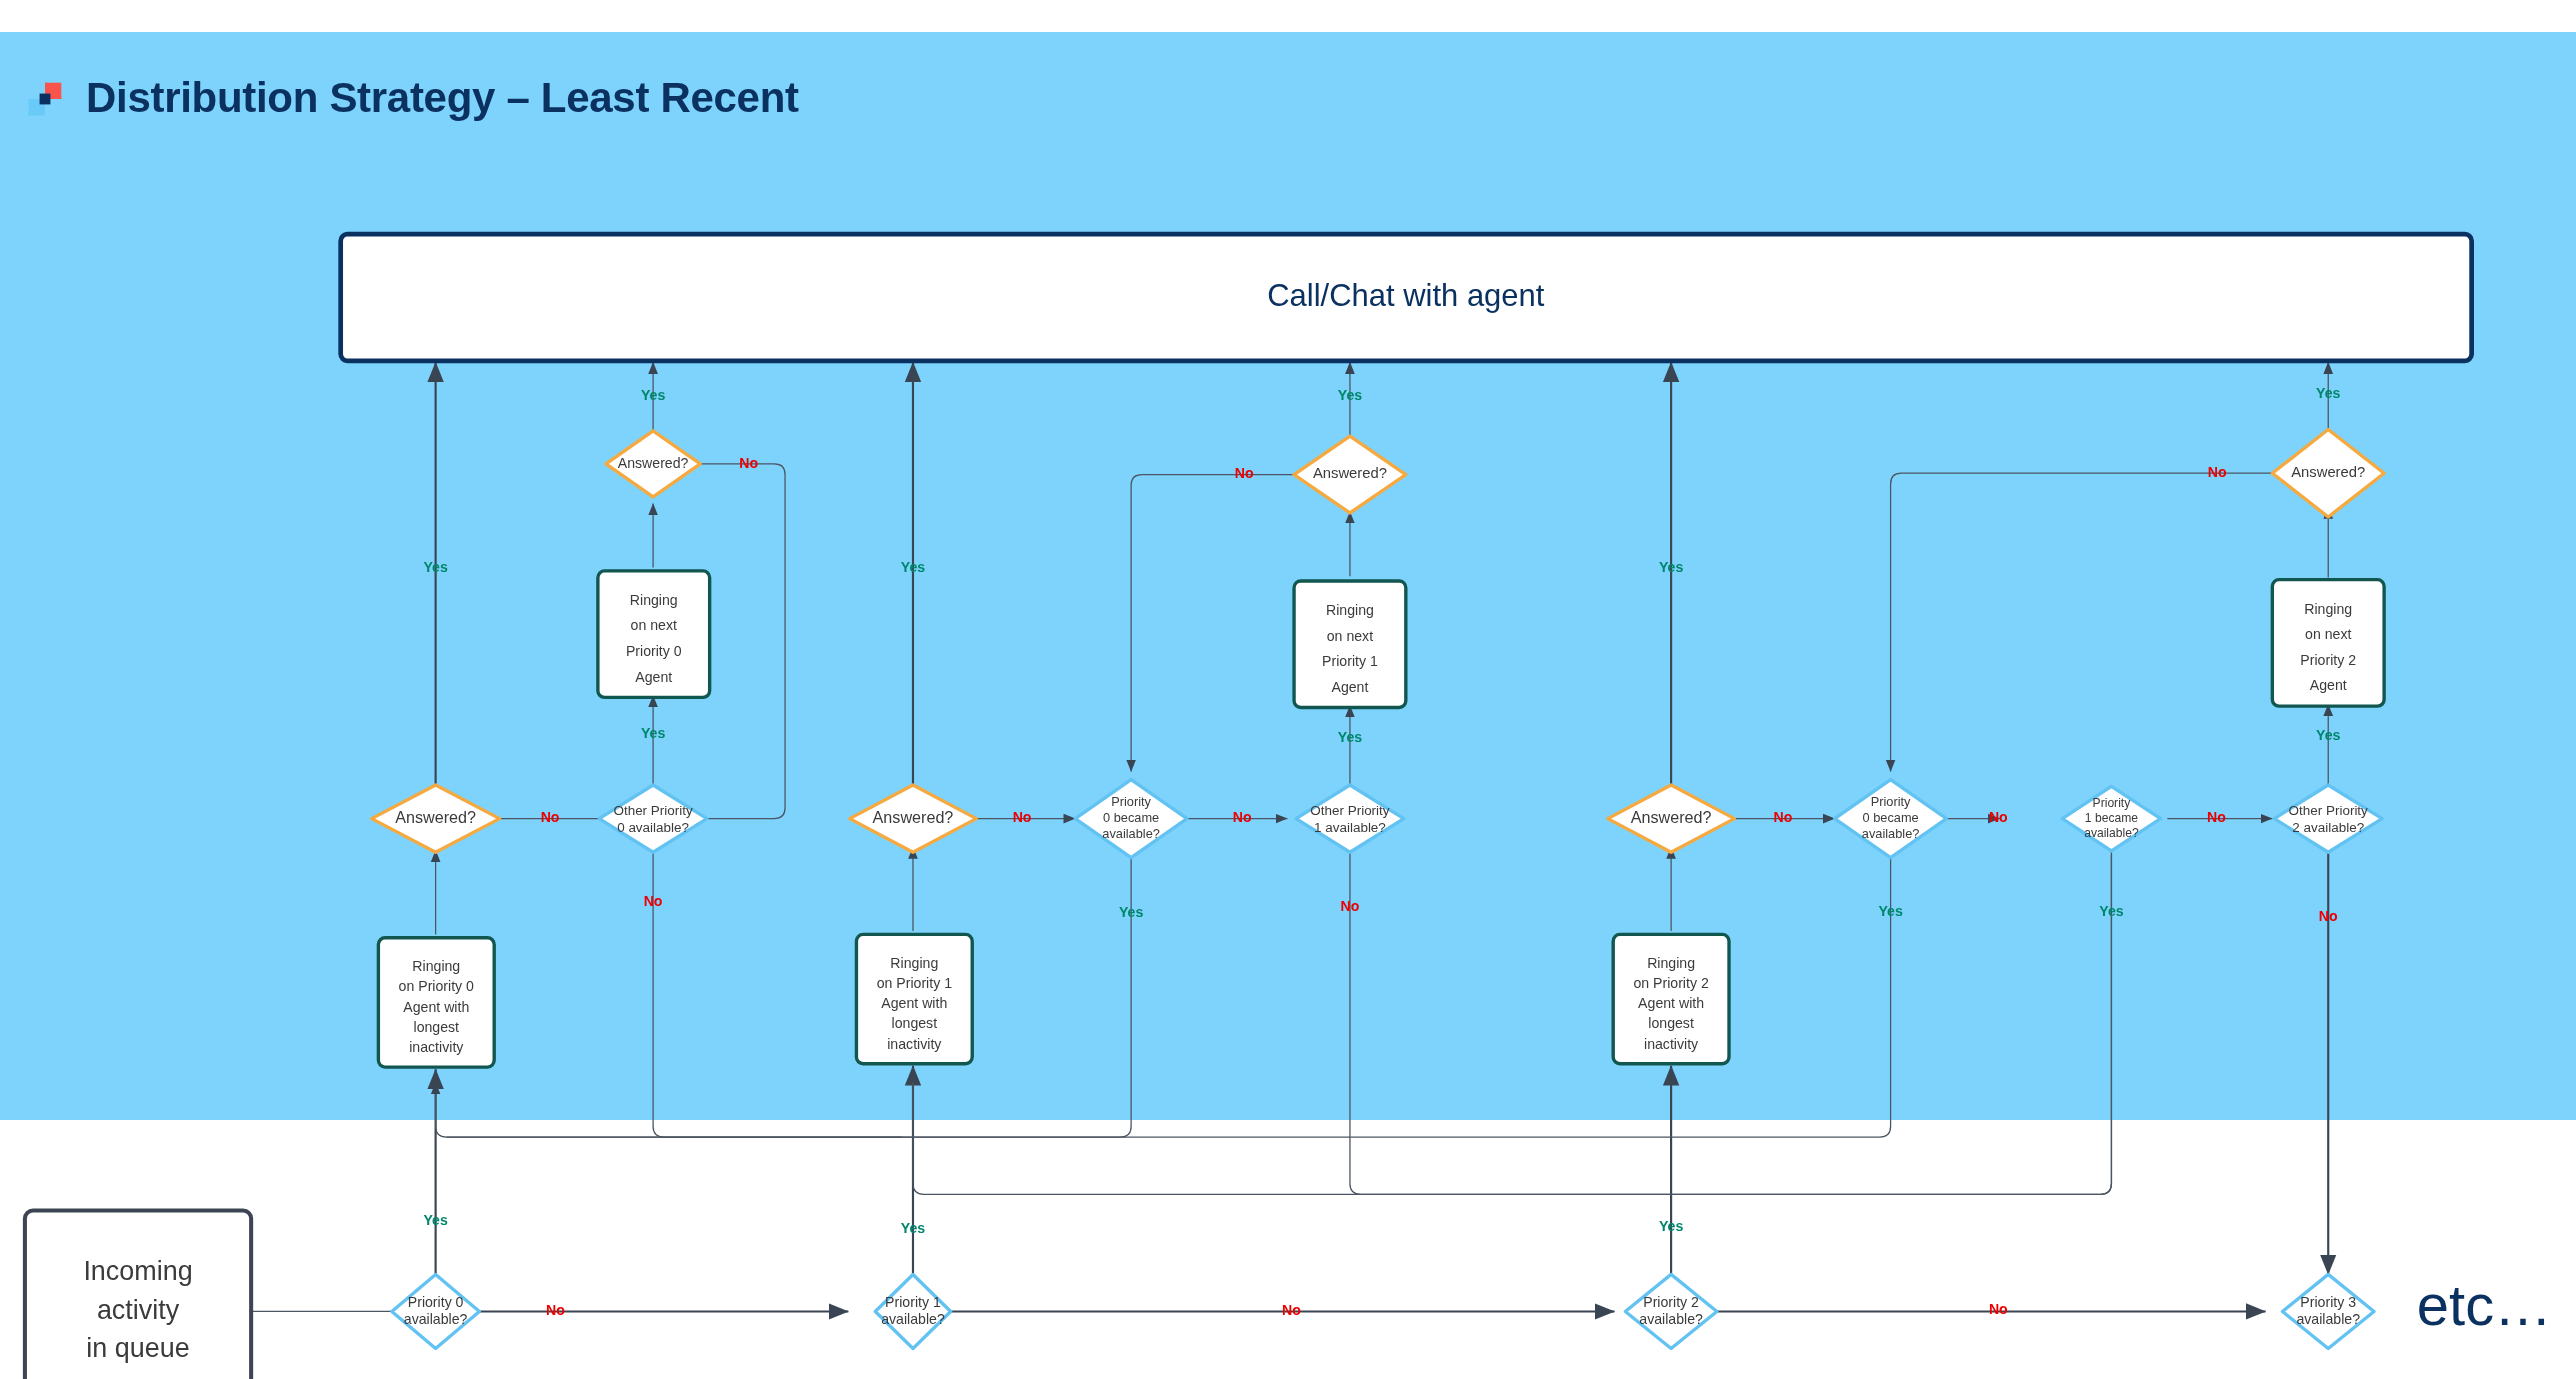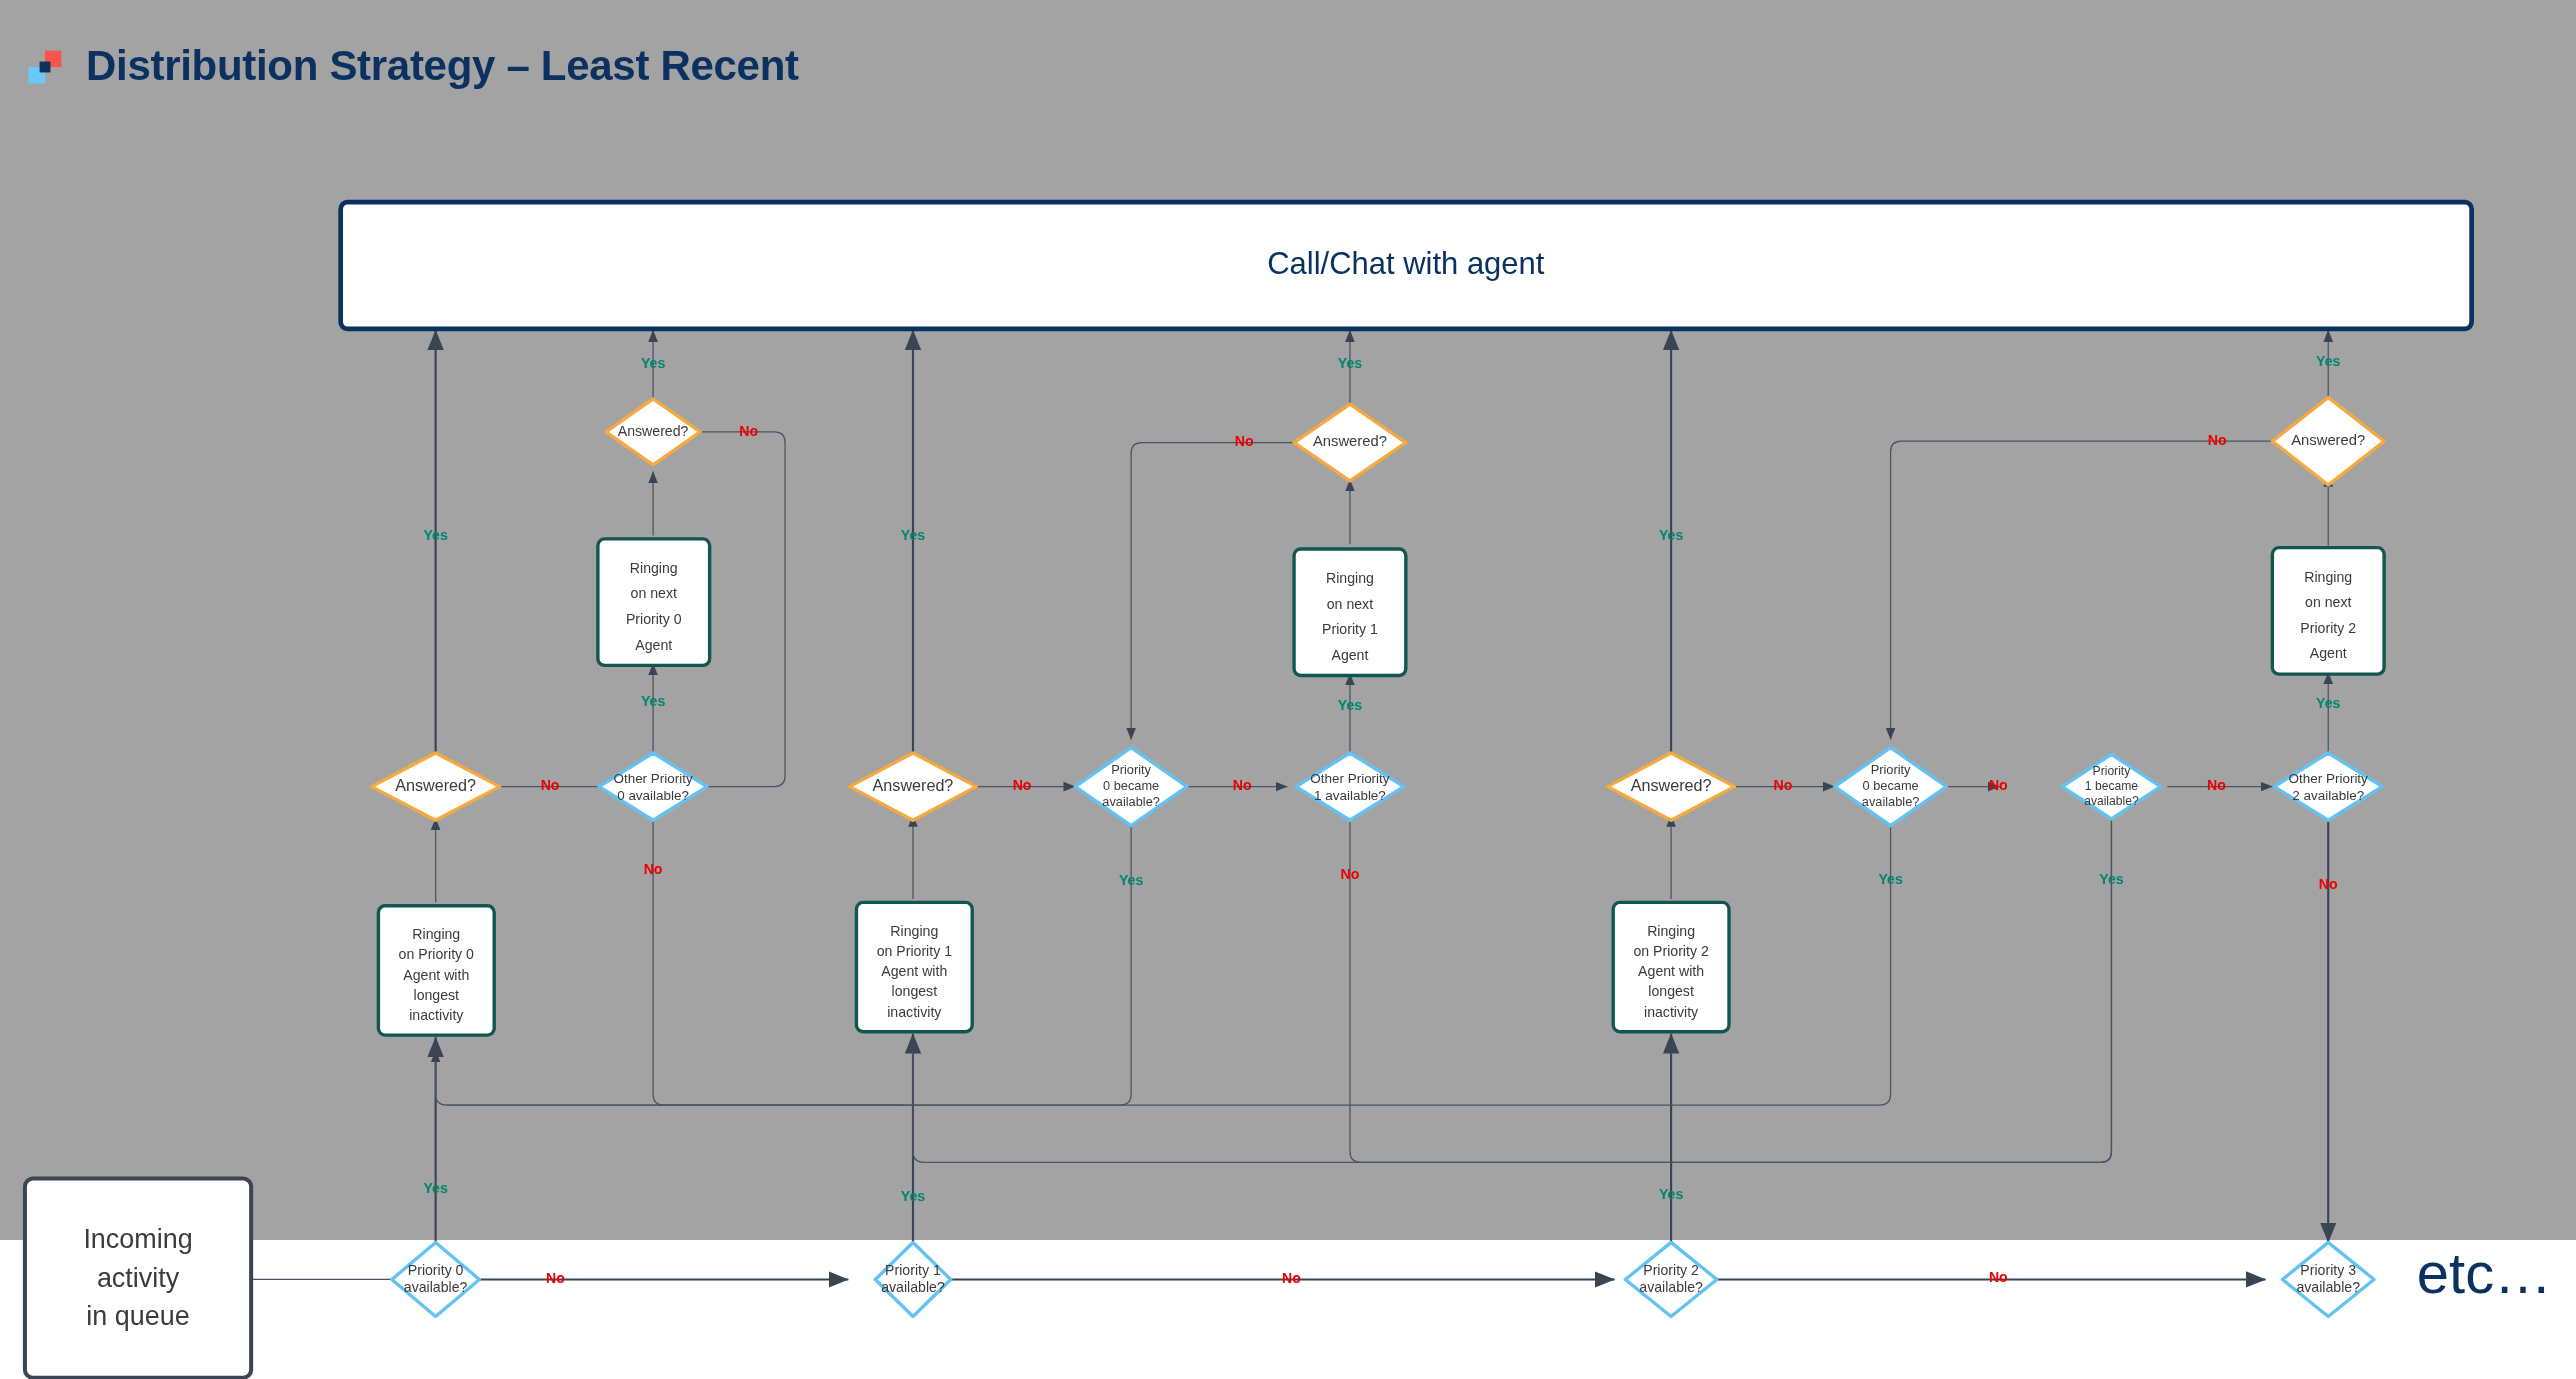--- a/index.html
+++ b/index.html
@@ -7,22 +7,23 @@
     padding: 0;
     background: #ffffff;
     width: 2576px;
     height: 1380px;
     overflow: hidden;
     font-family: "Liberation Sans", sans-serif;
   }
   #page {
     position: relative;
     width: 2576px;
-    height: 1240px;
-    background: #a3a3a3;
+    height: 1088px;
+    background: #7dd3fc;
+    margin-top: 32px;
   }
   
   #header {
     position: absolute;
     left: 0; top: 0;
     width: 2576px;
     height: 121px;
   }
   #logo {
     position: absolute;

